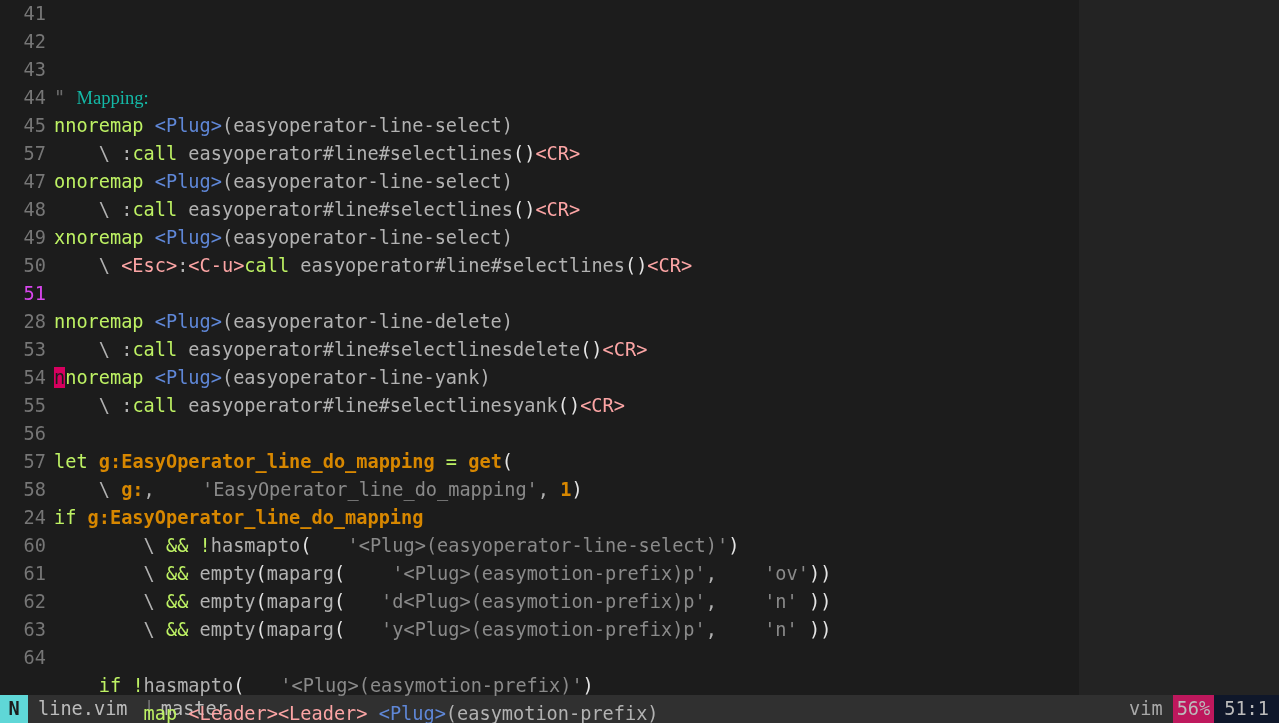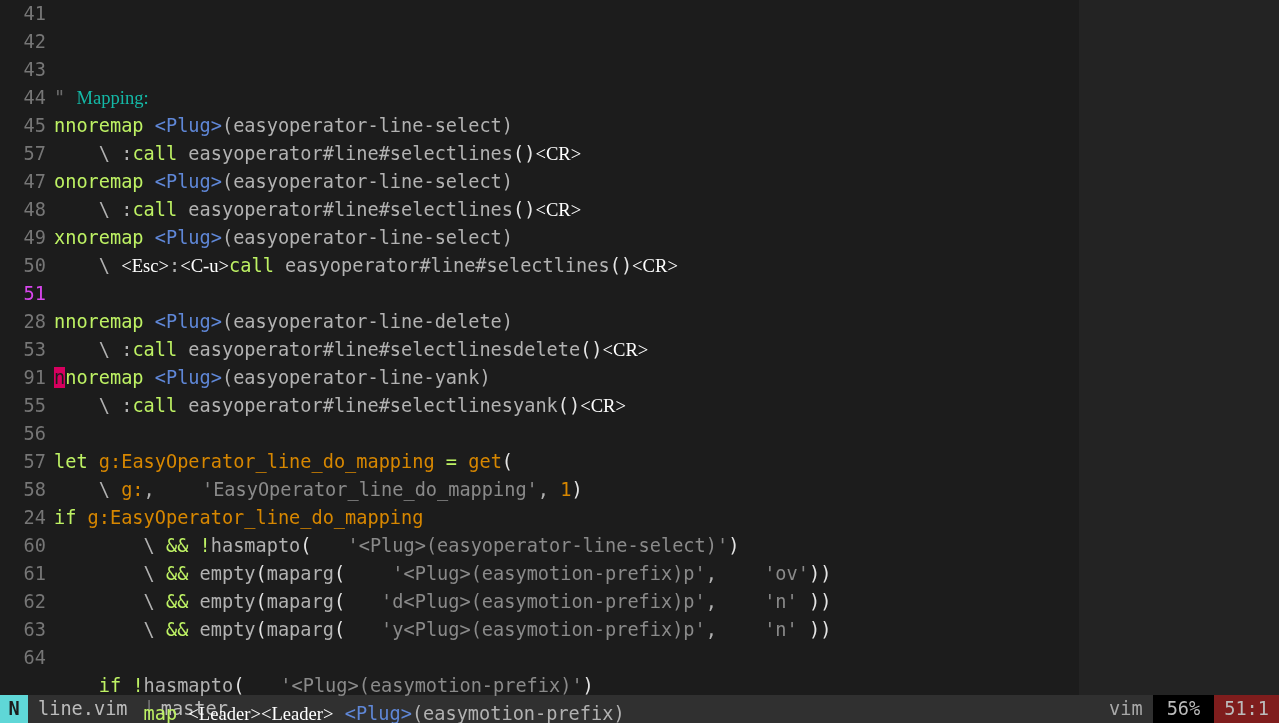--- a/index.html
+++ b/index.html
@@ -14,53 +14,53 @@
   .row { height:28px; }
   .right-col { position:absolute; top:0; right:0; width:200px; height:100%;
     background:#232323; }
   .status { height:28px; display:flex; align-items:center; background:#303030;
     color:#bcbcbc; font-size:18.6px; }
   .status .mode { width:28px; text-align:center; background:#5fd7d7; color:#1c1c1c; font-weight:bold; }
   .status .file { padding:8px 10px; }
   .status .sep { color:#767676; padding:0 6px; }
   .status .branch { flex:1; }
   .status .ft { padding:0 10px; color:#a8a8a8; }
-  .status .pct { padding:0 14px; background:#000000; }
-  .status .pos { padding:0 10px; background:#7f1d1d; }
+  .status .pct { padding:0 4px; background:#be185d; }
+  .status .pos { padding:0 10px; background:#0f172a; }
   
   .c-cmt { color:#14b8a6;font-family:Liberation Serif, serif; }        
   .c-cmt-q { color:#6c6c6c; }      
   .c-kw { color:#bef264; }         
   .c-plug { color:#5f87d7; }       
-  .c-fn { color:#d78700; }         
+  .c-fn { color:#d78700;font-weight:bold; }         
   .c-str { color:#b2b2b2; }        
   .c-qt { color:#8a8a8a;margin-left:36px; }         
   .c-sym { color:#e4e4e4; }
   .c-cur { background:#d7005f; color:#1c1c1c; }
-  .c-key { color:#ffffff;font-family:Liberation Serif, serif; }
+  .c-key { color:#fca5a5; }
 </style>
 </head>
 <body>
 
 <div class="editor">
   <div class="gutter" id="gutter">
       <div class="row">41</div>
       <div class="row">42</div>
       <div class="row">43</div>
       <div class="row">44</div>
       <div class="row">45</div>
       <div class="row">57</div>
       <div class="row">47</div>
       <div class="row">48</div>
       <div class="row">49</div>
       <div class="row">50</div>
       <div class="row ln-cur">51</div>
       <div class="row">28</div>
       <div class="row">53</div>
-      <div class="row">91</div>
+      <div class="row">54</div>
       <div class="row">55</div>
       <div class="row">56</div>
       <div class="row">57</div>
       <div class="row">58</div>
       <div class="row">24</div>
       <div class="row">60</div>
       <div class="row">61</div>
       <div class="row">62</div>
       <div class="row">63</div>
       <div class="row">64</div>

